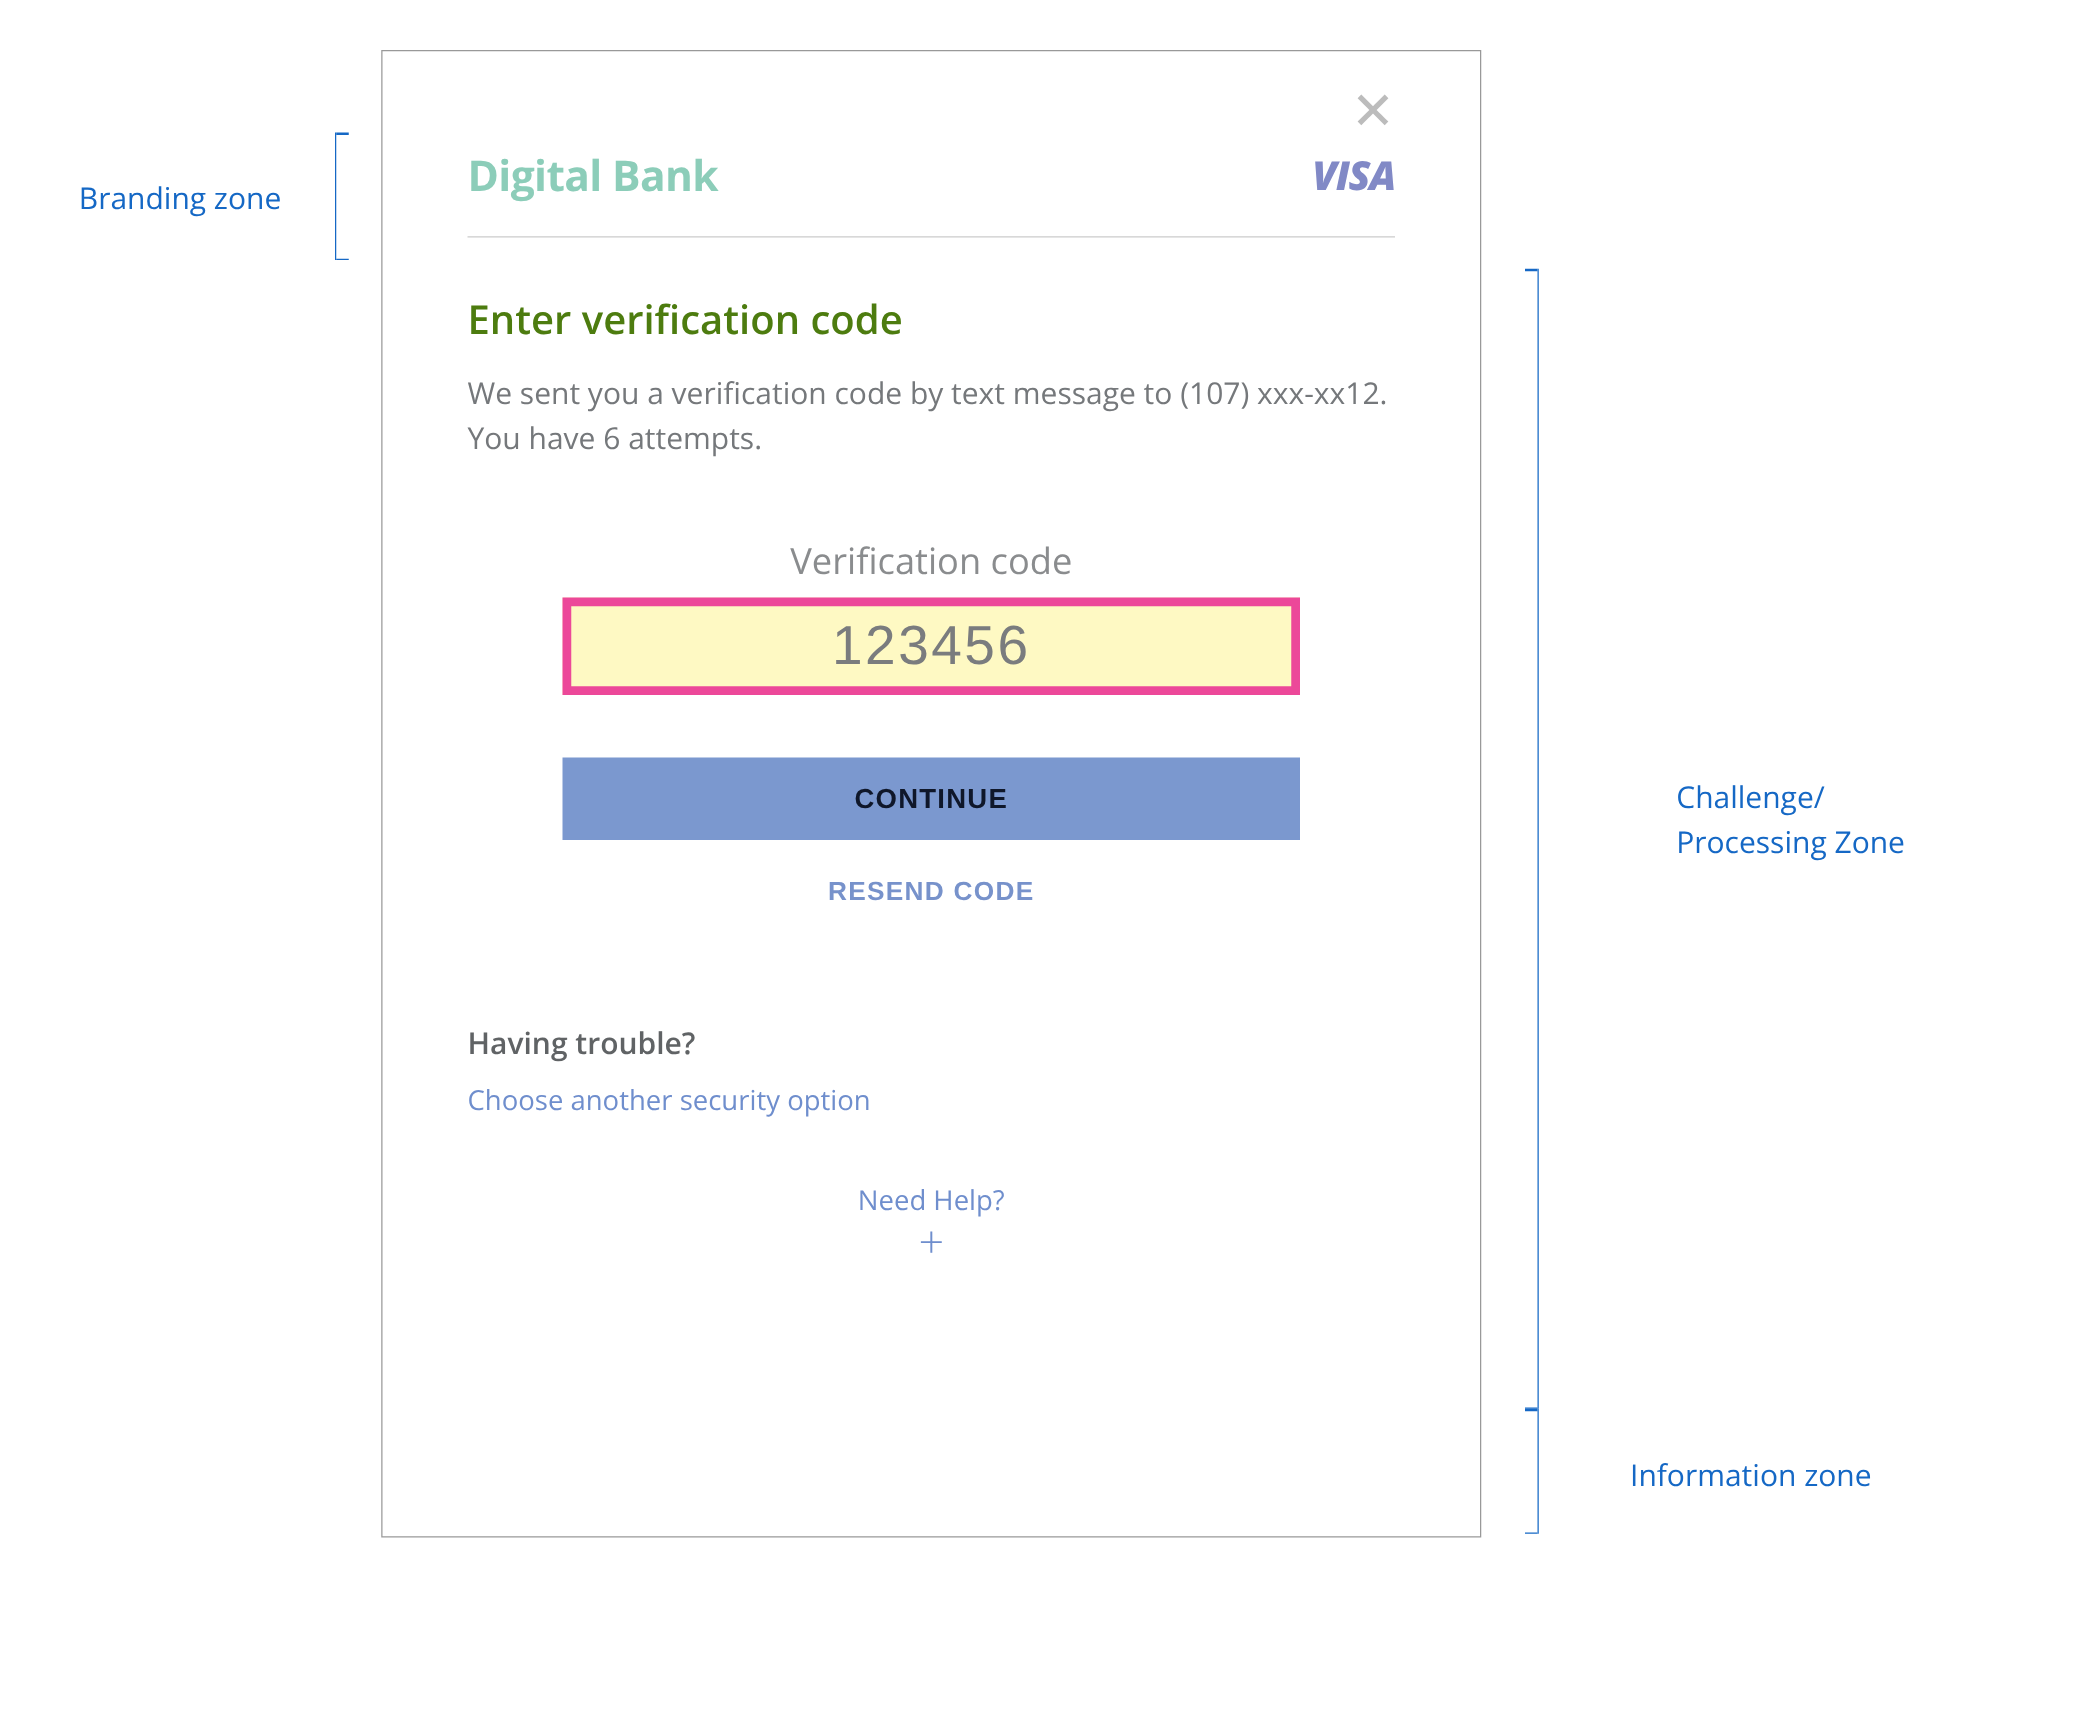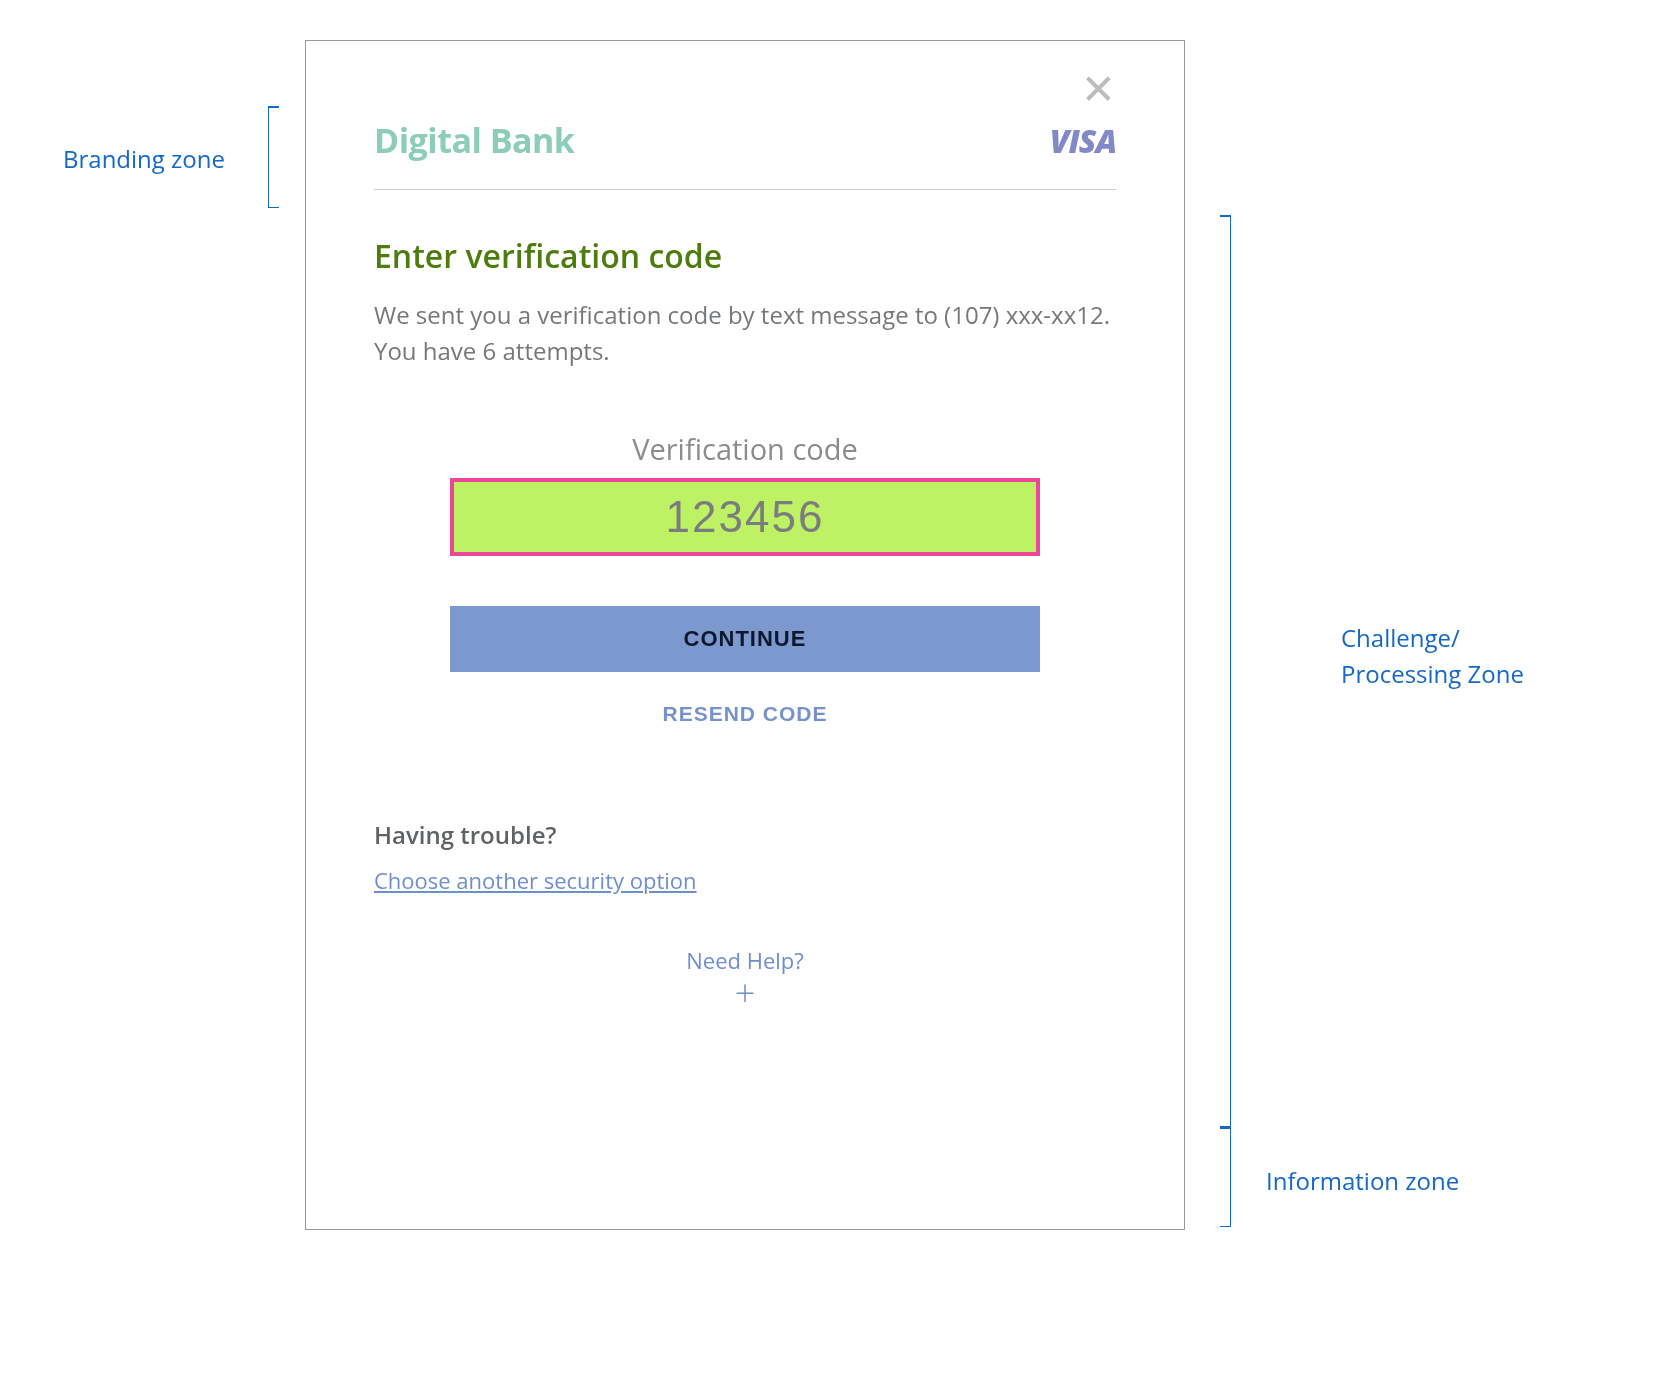--- a/index.html
+++ b/index.html
@@ -85,22 +85,22 @@
       font-size: 29px;
       color: #8a8c8e;
       margin-bottom: 10px;
     }
     .code-input {
       width: 590px;
       height: 78px;
       font-size: 44px;
       color: #7a7c7e;
       text-align: center;
-      border: 4px solid #ec4899;
-      background: #bef264;
+      border: 7px solid #ec4899;
+      background: #fef9c3;
       letter-spacing: 2px;
       margin: 0 auto;
       display: block;
     }
     .primary-btn {
       display: block;
       width: 590px;
       height: 66px;
       margin: 50px auto 0 auto;
       background: #7b98cf;
@@ -129,21 +129,20 @@
       font-size: 24px;
       font-weight: 600;
       color: #606365;
     }
     .trouble-link {
       font-size: 22px;
       color: #6f8ecd;
       margin-top: 14px;
       cursor: pointer;
       display: inline-block;
-      text-decoration: underline;
     }
     .help-row {
       margin-top: 50px;
       display: flex;
       justify-content: space-between;
       align-items: center;
       flex-direction: column;
     }
     .help-link {
       font-size: 22px;
@@ -200,21 +199,21 @@
 <div class="canvas">
 
   <div class="bracket-left" style="left:268px; top:106px; height:102px;"></div>
   <div class="annotation-label" style="left:63px; top:142px;">Branding zone</div>
 
   <div class="bracket-right" style="left:1230px; top:215px; height:912px;"></div>
   <div class="annotation-label" style="left:1341px; top:620px; white-space:pre-line; line-height:1.5;">Challenge/
 Processing Zone</div>
 
   <div class="bracket-right" style="left:1230px; top:1127px; height:100px;"></div>
-  <div class="annotation-label" style="left:1266px; top:1164px;text-align:center;">Information zone</div>
+  <div class="annotation-label" style="left:1304px; top:1164px;text-align:center;">Information zone</div>
 
   <div class="dialog">
 
     <div class="close-row">
       <span class="close-x">✕</span>
     </div>
 
     <div class="branding">
       <span class="bank-logo">Digital Bank</span>
       <span class="visa-logo">VISA</span>

